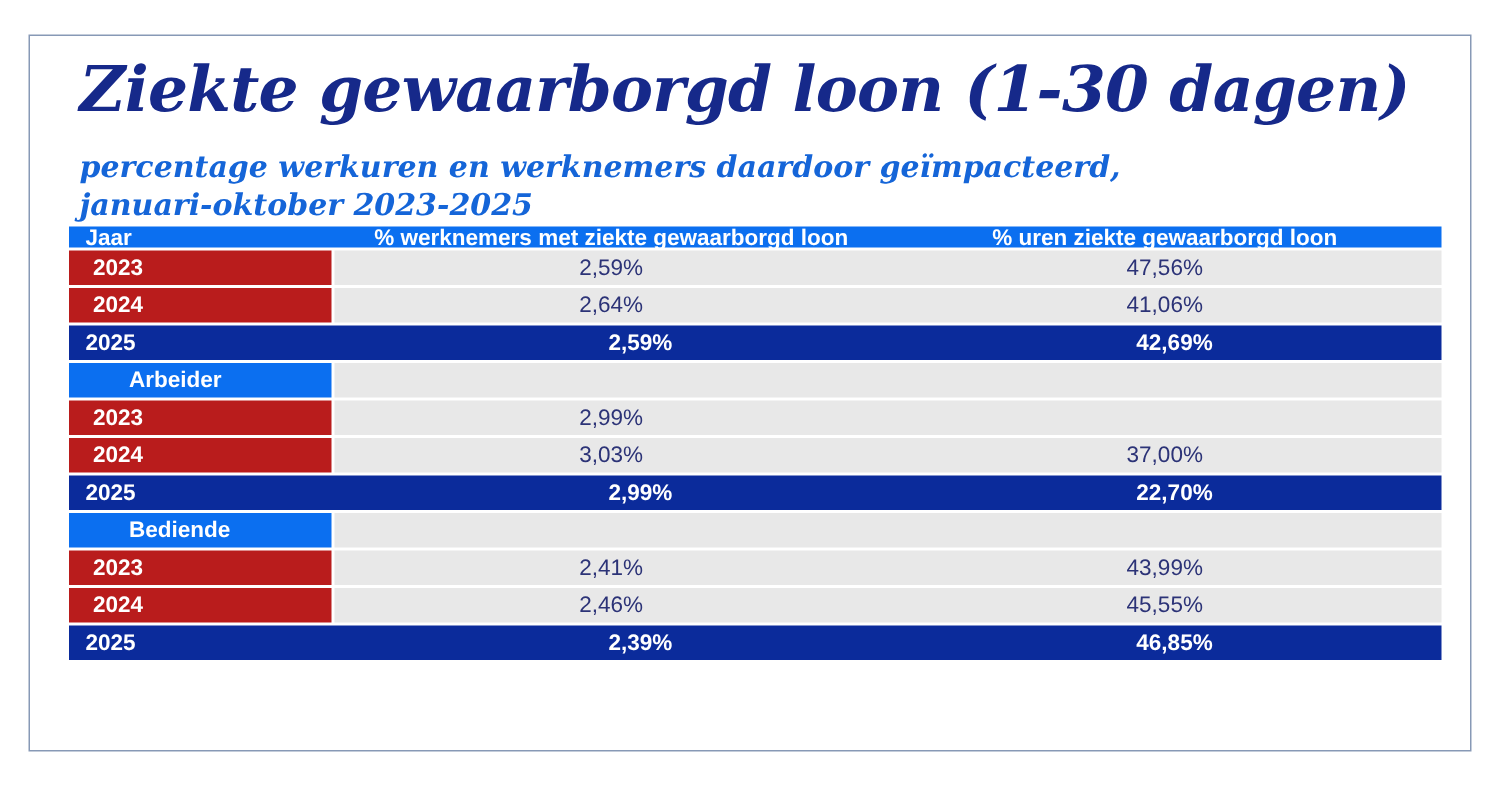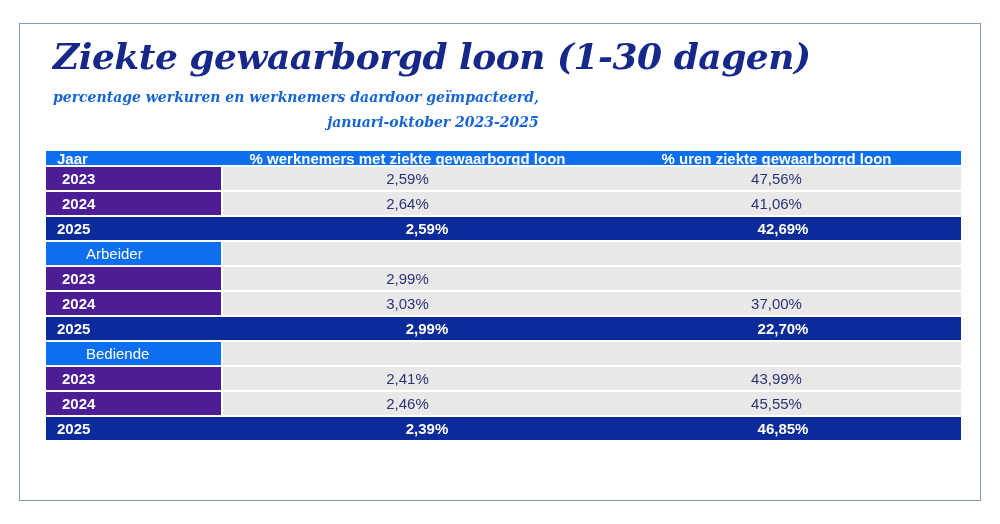--- a/index.html
+++ b/index.html
@@ -8,46 +8,46 @@
     font-family:"Liberation Sans","DejaVu Sans",sans-serif;
     overflow:hidden;
   }
   .card{
     position:absolute;left:19px;top:23px;width:962px;height:478px;
     box-sizing:border-box;border:1.5px solid #8799b6;background:#ffffff;
   }
   .title{
     position:absolute;left:33px;top:11px;
     font-family:"DejaVu Serif","Liberation Serif",serif;
-    font-style:italic;font-weight:bold;font-size:36px;
+    font-style:italic;font-weight:bold;font-size:42px;
     color:#16298a;letter-spacing:-0.5px;white-space:nowrap;
   }
   .subtitle{
-    position:absolute;left:33px;top:61px;
+    position:absolute;left:33px;top:75px;
     font-family:"DejaVu Serif","Liberation Serif",serif;
-    font-style:italic;font-weight:bold;font-size:14px;line-height:25px;
-    color:#1565d8;white-space:nowrap;text-align:right;
+    font-style:italic;font-weight:bold;font-size:20px;line-height:25px;
+    color:#1565d8;white-space:nowrap;
   }
   .table{
     position:absolute;left:26px;top:127px;width:915px;
     display:flex;flex-direction:column;gap:2px;
   }
   .row{display:flex;gap:2px;height:23px;font-size:15px;}
   .row .c1{
     width:175px;box-sizing:border-box;padding-left:11px;
     display:flex;align-items:center;white-space:nowrap;
   }
   .row .strip{flex:1;display:flex;}
   .row .v{width:50%;display:flex;align-items:center;justify-content:center;white-space:nowrap;}
   .row.header{height:14px;background:#0b6ff0;}
   .row.header .c1,.row.header .v{color:#ffffff;font-weight:bold;}
-  .row.light .c1{background:#4c1d95;color:#ffffff;font-weight:bold;padding-left:16px;}
+  .row.light .c1{background:#b91c1c;color:#ffffff;font-weight:bold;padding-left:16px;}
   .row.light .strip{background:#e8e8e8;}
   .row.light .v{color:#2c3377;font-weight:500;}
-  .row.group .c1{background:#0b6ff0;color:#ffffff;font-weight:normal;padding-left:40px;}
+  .row.group .c1{background:#0b6ff0;color:#ffffff;font-weight:bold;padding-left:40px;}
   .row.group .strip{background:#e8e8e8;}
   .row.dark{background:#0b2b9b;gap:28px;}
   .row.dark .c1,.row.dark .v{color:#ffffff;font-weight:bold;}
 </style>
 </head>
 <body>
 
 <div class="card">
   <div class="title">Ziekte gewaarborgd loon (1-30 dagen)</div>
   <div class="subtitle">

